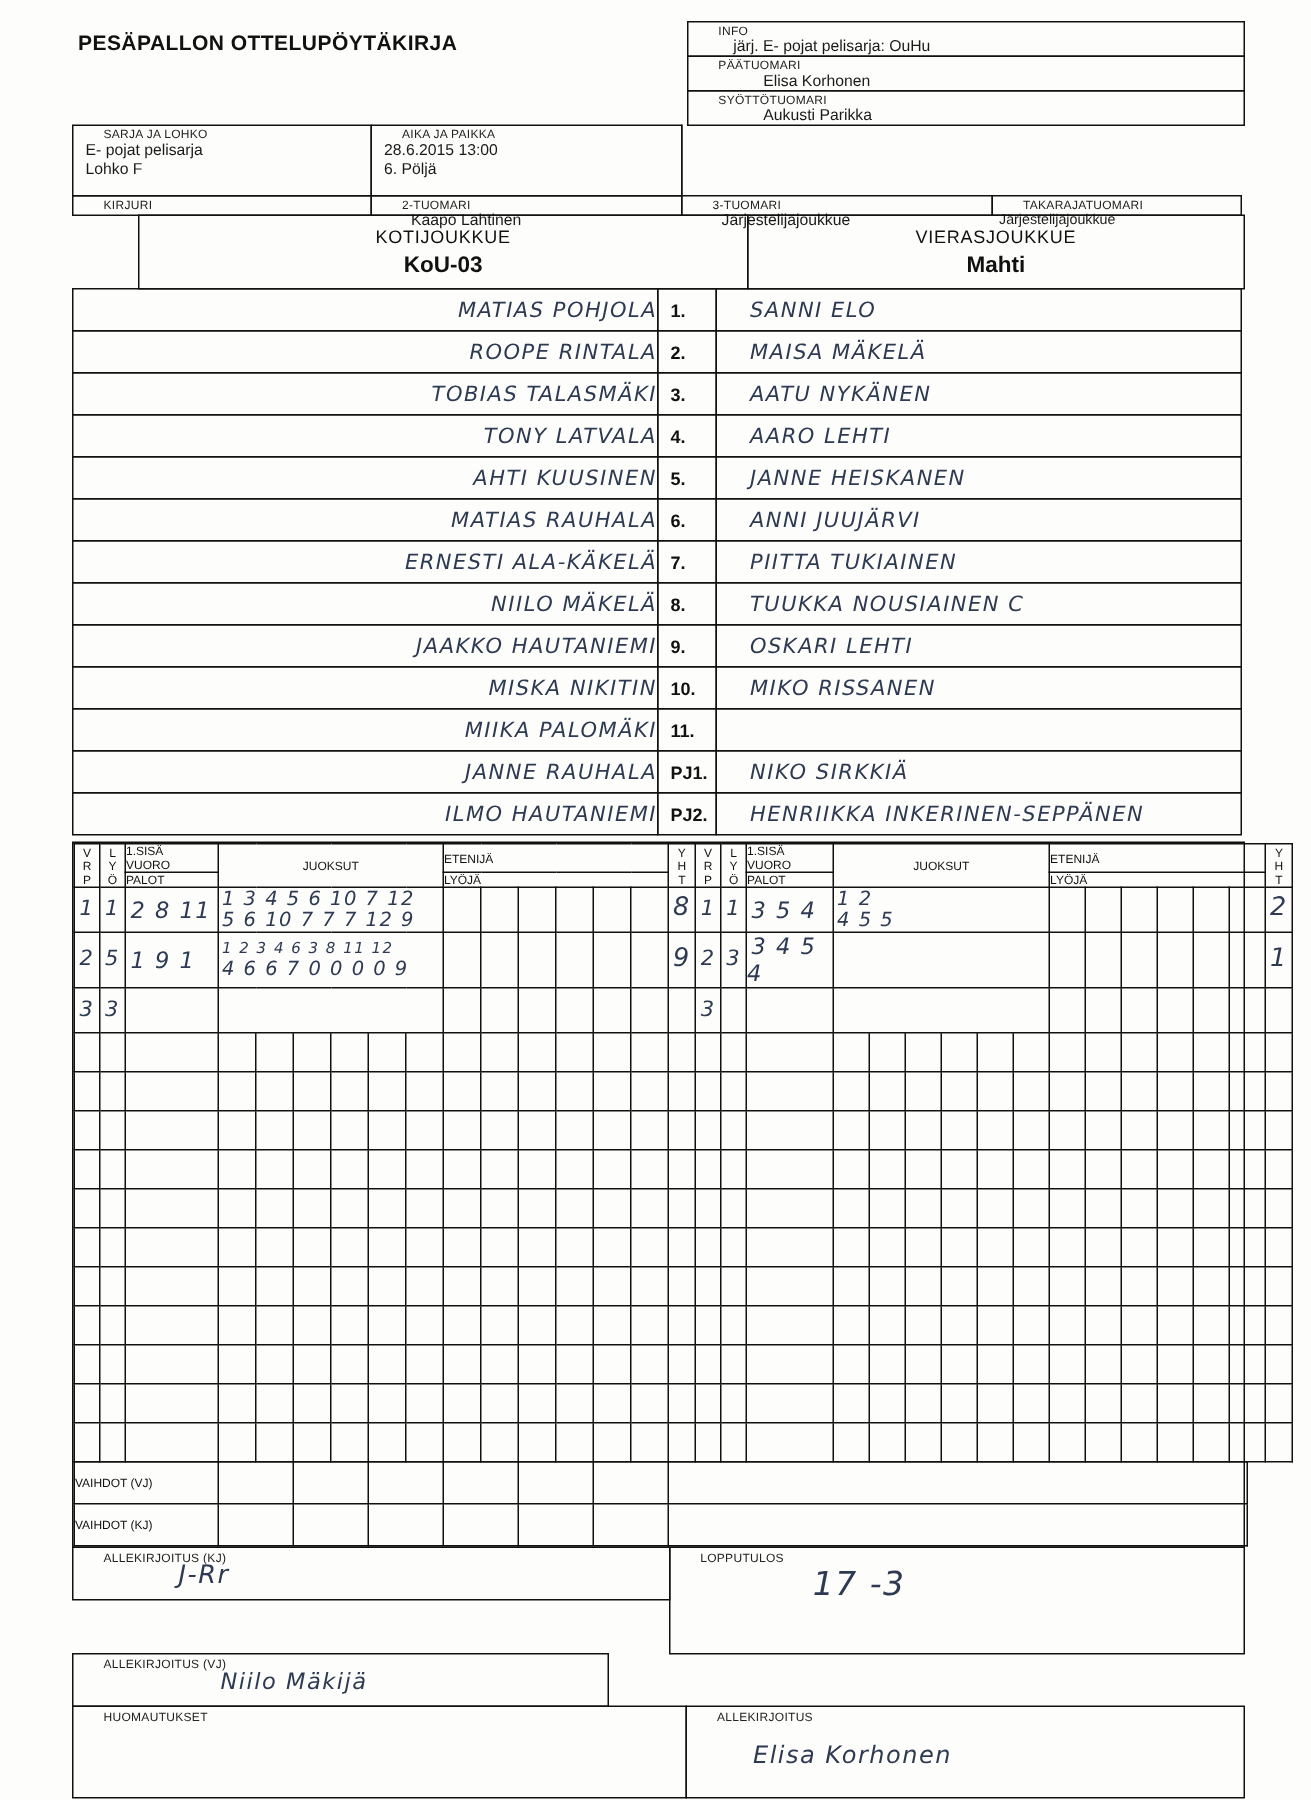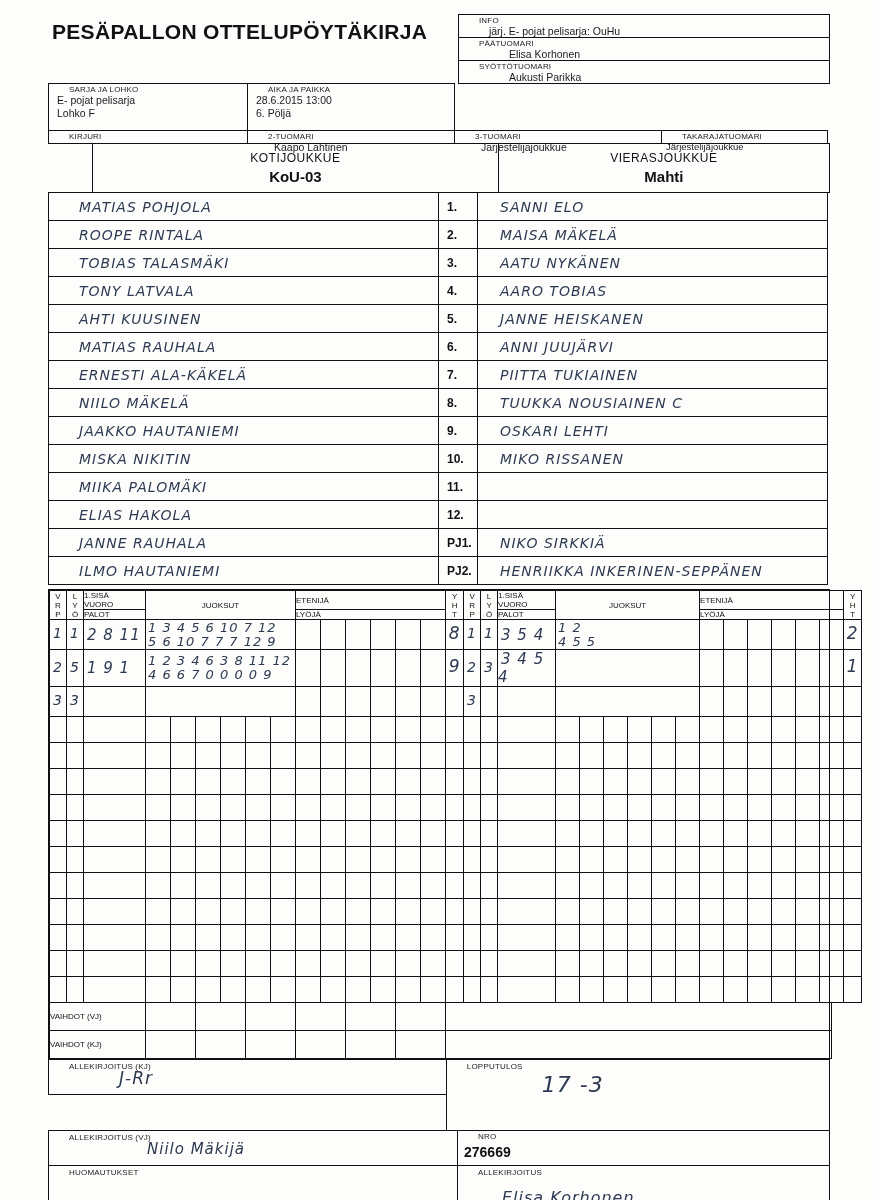--- a/index.html
+++ b/index.html
@@ -8,21 +8,21 @@
   .sheet{position:absolute;left:48px;top:14px;width:782px;}
   .hand{font-family:"DejaVu Sans",sans-serif;color:#2d3a52;font-style:italic;letter-spacing:1px;}
 
   
   .bx{border:1px solid #111;box-sizing:border-box;position:relative;}
   .lbl{font-size:8px;color:#222;letter-spacing:.2px;text-transform:uppercase;padding-left:16px;}
   .val{font-size:11px;color:#1a1a1a;}
 
   
   .titlerow{display:flex;align-items:flex-start;}
-  .title{font-size:21px;font-weight:bold;letter-spacing:.3px;padding:6px 0 0 4px;width:408px;}
+  .title{font-size:14px;font-weight:bold;letter-spacing:.3px;padding:6px 0 0 4px;width:408px;}
   .inforight{width:374px;}
   .inforight .bx{height:24px;padding:1px 4px;}
   .inforight .bx .val{padding-left:26px;font-size:10.5px;}
   .inforight .bx.r2 .val{padding-left:46px;}
 
   
   .band2{display:flex;margin-top:-1px;}
   .b2a{width:200px;height:48px;padding:1px 4px;}
   .b2b{width:208px;height:48px;padding:1px 4px;}
   .b2a .val,.b2b .val{font-size:10.5px;line-height:13px;padding-left:4px;}
@@ -35,21 +35,21 @@
   
   .teams{display:flex;margin-top:-1px;padding-left:44px;}
   .teambox{height:50px;display:flex;flex-direction:column;align-items:center;justify-content:center;}
   .teamlbl{font-size:12px;letter-spacing:.5px;}
   .teamname{font-size:15px;font-weight:bold;margin-top:3px;}
 
   
   .lineup{margin-top:-1px;}
   .lrow{display:flex;margin-top:-1px;}
   .lcell{height:29px;box-sizing:border-box;border:1px solid #111;display:flex;align-items:center;}
-  .lhome{width:391px;padding-left:30px;}
+  .lhome{width:391px;padding-left:30px;justify-content:flex-end;}
   .lnum{width:40px;justify-content:center;font-size:12px;font-weight:bold;}
   .lnum span{padding-right:6px;width:100%;text-align:left;padding-left:8px;box-sizing:border-box;}
   .laway{width:351px;padding-left:22px;}
   .lcell .hand{font-size:14px;}
 
   
   .scorewrap{margin-top:4px;border:1px solid #111;box-sizing:border-box;width:782px;}
   table.sc{border-collapse:collapse;width:100%;table-layout:fixed;}
   table.sc td,table.sc th{border:1px solid #111;box-sizing:border-box;padding:0;font-size:8px;font-weight:normal;}
   .vrp{width:16px;font-size:8px;text-align:center;line-height:9px;}
@@ -172,21 +172,21 @@
           </div>
         </div>
         <div class="lrow">
           <div class="lcell lhome">
             <span class="hand">TONY   LATVALA</span>
           </div>
           <div class="lcell lnum" style="margin-left:-1px">
             <span>4.</span>
           </div>
           <div class="lcell laway" style="margin-left:-1px">
-            <span class="hand">AARO TOBIAS</span>
+            <span class="hand">AARO LEHTI</span>
           </div>
         </div>
         <div class="lrow">
           <div class="lcell lhome">
             <span class="hand">AHTI  KUUSINEN</span>
           </div>
           <div class="lcell lnum" style="margin-left:-1px">
             <span>5.</span>
           </div>
           <div class="lcell laway" style="margin-left:-1px">
@@ -247,31 +247,20 @@
           <div class="lcell laway" style="margin-left:-1px">
             <span class="hand">MIKO RISSANEN</span>
           </div>
         </div>
         <div class="lrow">
           <div class="lcell lhome">
             <span class="hand">MIIKA  PALOMÄKI</span>
           </div>
           <div class="lcell lnum" style="margin-left:-1px">
             <span>11.</span>
-          </div>
-          <div class="lcell laway" style="margin-left:-1px">
-            <span class="hand"></span>
-          </div>
-        </div>
-        <div class="lrow">
-          <div class="lcell lhome">
-            <span class="hand">ELIAS  HAKOLA</span>
-          </div>
-          <div class="lcell lnum" style="margin-left:-1px">
-            <span>12.</span>
           </div>
           <div class="lcell laway" style="margin-left:-1px">
             <span class="hand"></span>
           </div>
         </div>
         <div class="lrow">
           <div class="lcell lhome">
             <span class="hand">JANNE  RAUHALA</span>
           </div>
           <div class="lcell lnum" style="margin-left:-1px">
@@ -413,21 +402,21 @@
               <td></td>
               <td></td>
               <td></td>
               <td class="yht"><span class="hand" style="font-size:17px">2</span></td>
             </tr>
             <tr class="cellh">
               <td class="vrp"><span class="hand hand-s">2</span></td>
               <td class="lyo"><span class="hand hand-s">5</span></td>
               <td><span class="hand" style="font-size:15px;padding-left:3px">1 9 1</span></td>
               <td colspan="6">
-                <div class="hand" style="font-size:13px;line-height:14px;padding-left:2px">1 2 3 4 6 3 8 11 12</div>
+                <div class="hand" style="font-size:10px;line-height:14px;padding-left:2px">1 2 3 4 6 3 8 11 12</div>
                 <div class="hand" style="font-size:13px;line-height:14px;padding-left:2px">4 6 6 7 0 0 0 0 9</div>
               </td>
               <td></td>
               <td></td>
               <td></td>
               <td></td>
               <td></td>
               <td></td>
               <td class="yht"><span class="hand" style="font-size:17px">9</span></td>
               <td class="vrp"><span class="hand hand-s">2</span></td>
@@ -899,27 +888,23 @@
       <div class="fb" style="width:410px;height:36px">
         <div class="lbl">ALLEKIRJOITUS (KJ)</div>
         <div class="hand" style="left:70px;top:8px;font-size:17px">J-Rr</div>
       </div>
       <div class="fb" style="width:395px;height:72px;margin-left:-1px">
         <div class="lbl">LOPPUTULOS</div>
         <div class="hand" style="left:95px;top:12px;font-size:22px">17 -3</div>
       </div>
     </div>
     <div class="frow">
-      <div class="fb" style="width:410px;height:36px">
+      <div class="fb" style="width:358px;height:36px">
         <div class="lbl">ALLEKIRJOITUS (VJ)</div>
         <div class="hand" style="left:98px;top:9px;font-size:15px">Niilo Mäkijä</div>
-      </div>
-      <div class="fb" style="width:373px;height:36px;margin-left:-1px;border-top:none">
-        <div class="lbl">NRO</div>
-        <div class="fnum">276669</div>
       </div>
     </div>
     <div class="frow">
       <div class="fb" style="width:410px;height:62px">
         <div class="lbl">HUOMAUTUKSET</div>
       </div>
       <div class="fb" style="width:373px;height:62px;margin-left:-1px">
         <div class="lbl">ALLEKIRJOITUS</div>
         <div class="hand" style="left:44px;top:22px;font-size:16px">Elisa Korhonen</div>
       </div>

